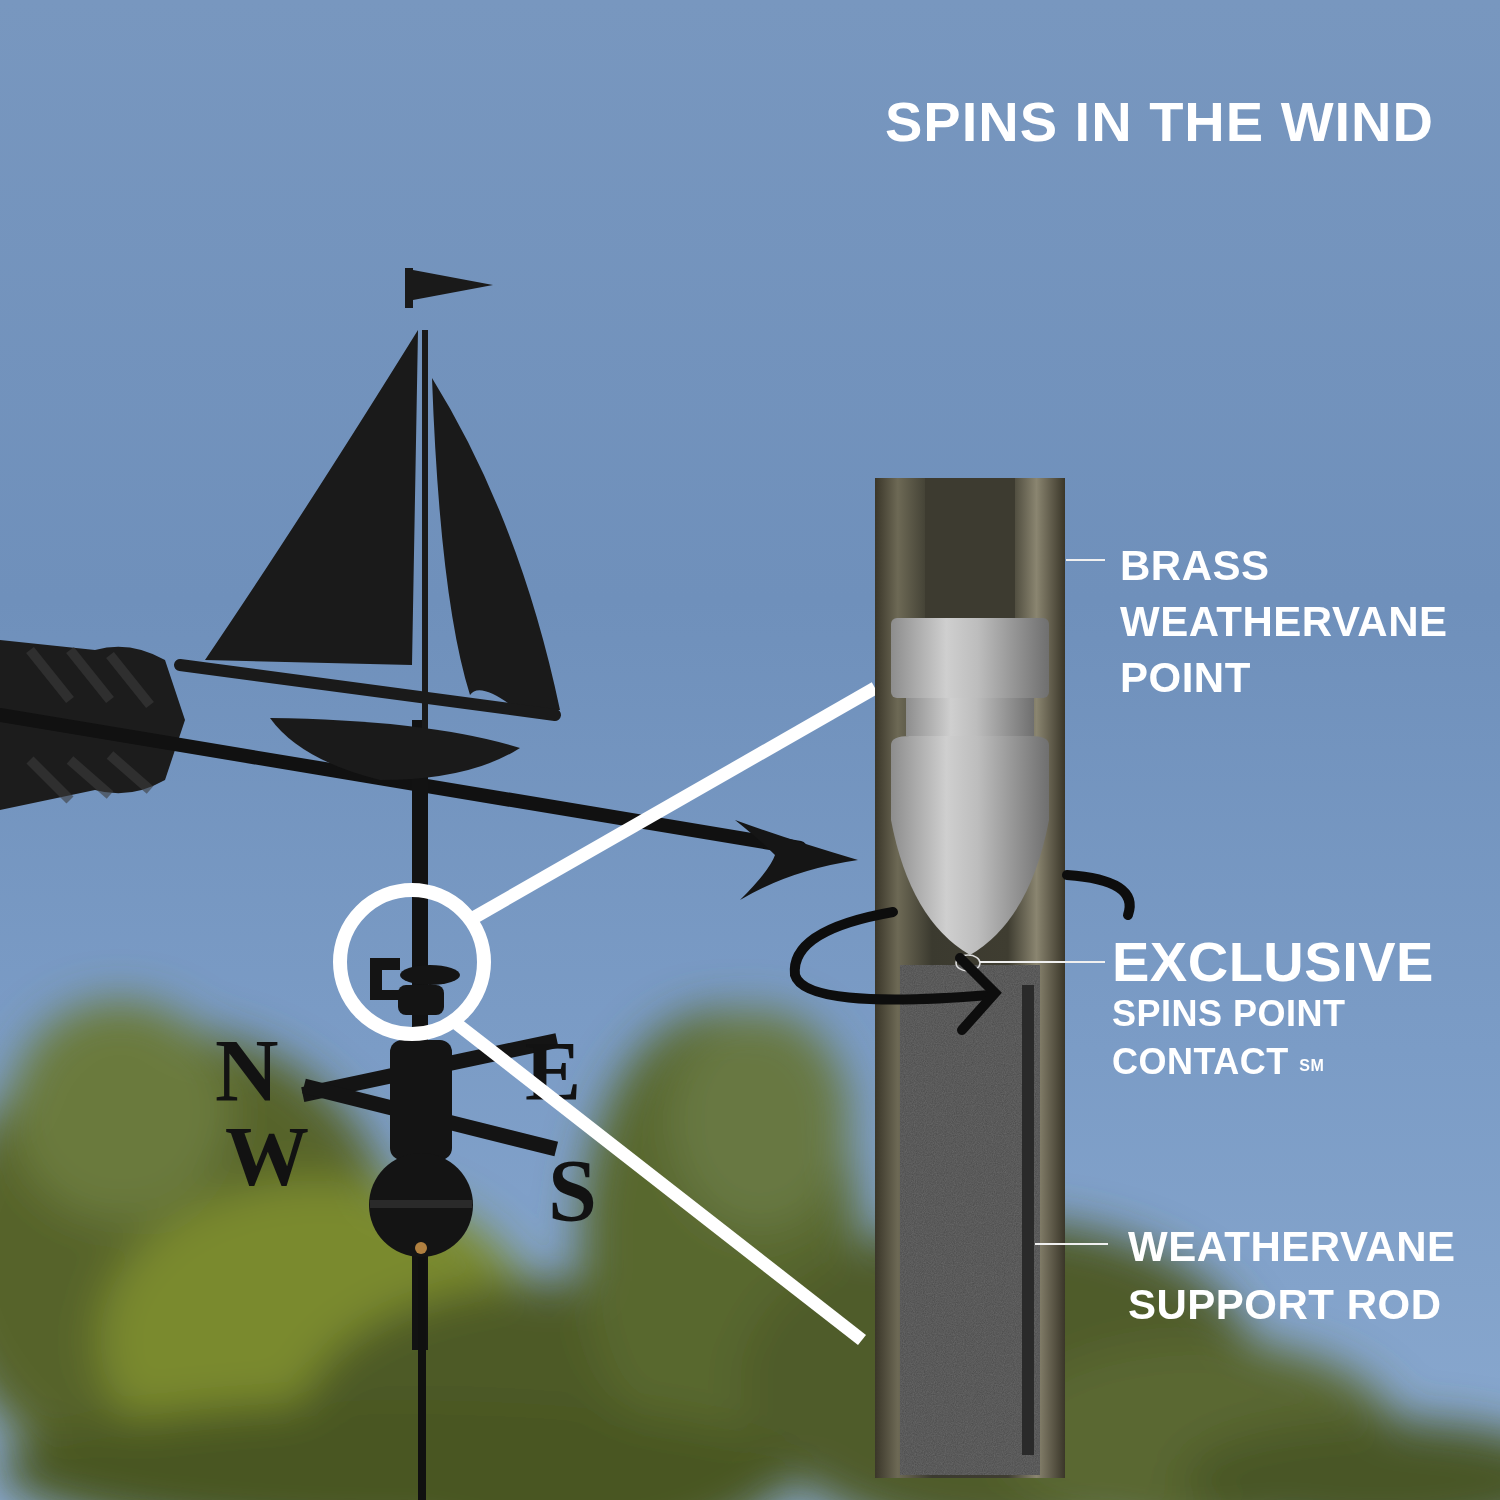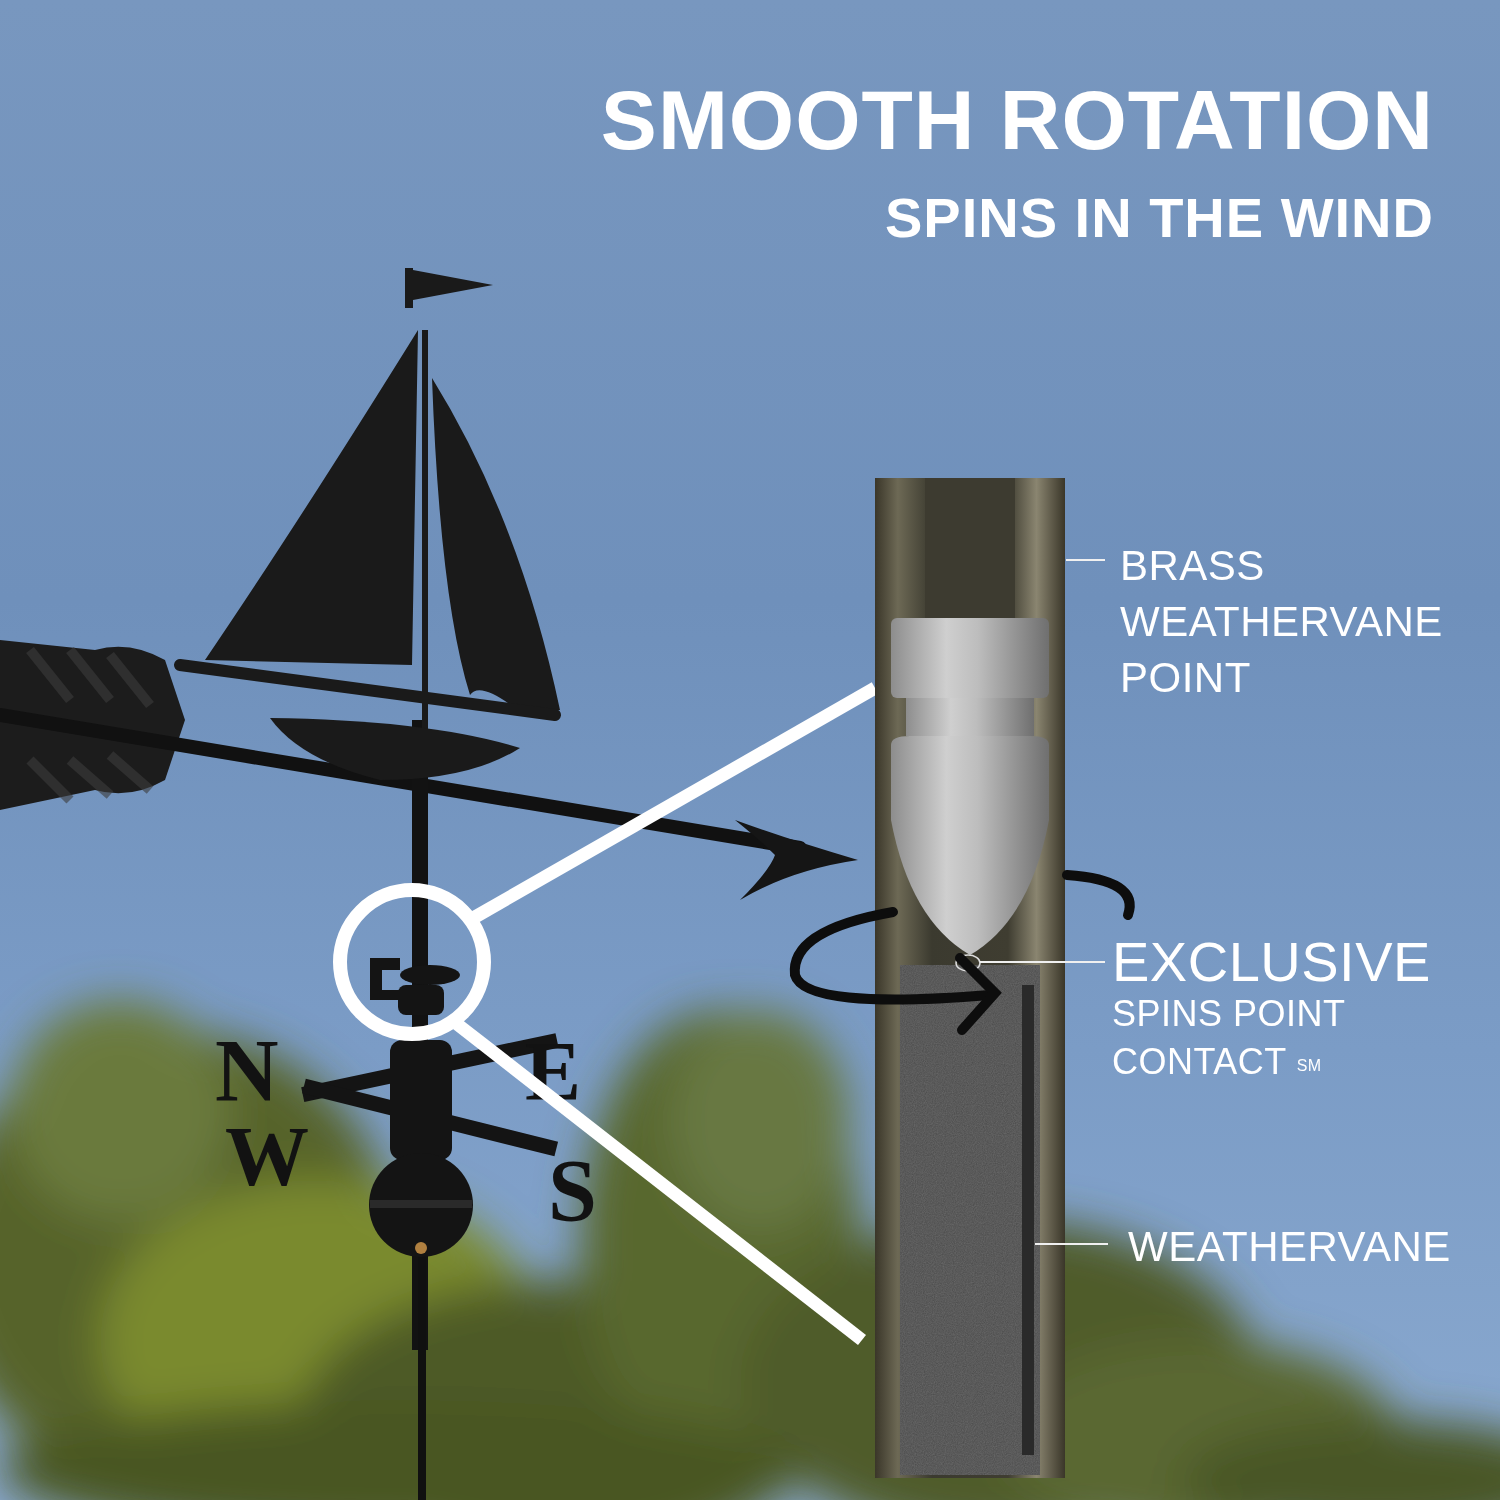--- a/index.html
+++ b/index.html
@@ -4,21 +4,21 @@
 <style>
   html,body{margin:0;padding:0;}
   body{width:1500px;height:1500px;overflow:hidden;font-family:"Liberation Sans","DejaVu Sans",sans-serif;}
   .canvas{position:relative;width:1500px;height:1500px;overflow:hidden;
     background:linear-gradient(180deg,#7897bf 0%,#6f90bb 40%,#7b9cc6 70%,#8aa9cf 100%);}
   .trees{position:absolute;left:0;top:0;width:1500px;height:1500px;}
   .scene{position:absolute;left:0;top:0;width:1500px;height:1500px;}
   .headline{position:absolute;right:66px;top:72px;text-align:right;color:#fff;font-weight:bold;letter-spacing:1px;}
   .headline .l1{font-size:84px;line-height:96px;display:block;}
   .headline .l2{font-size:56px;line-height:84px;display:block;margin-top:8px;}
-  .callout{position:absolute;color:#fff;font-weight:normal;letter-spacing:0.5px;}
+  .callout{position:absolute;color:#fff;font-weight:bold;letter-spacing:0.5px;}
   .callout span{display:block;}
   .c1{left:1120px;top:538px;font-size:42px;line-height:56px;}
   .c2{left:1112px;top:934px;}
   .c2 .big{font-size:56px;line-height:56px;}
   .c2 .sm{font-size:36px;line-height:48px;}
   .c2 sup{font-size:16px;vertical-align:top;position:relative;top:4px;}
   .c4{left:1128px;top:1218px;font-size:42px;line-height:58px;}
 </style>
 </head>
 <body>
@@ -141,32 +141,32 @@
     </g>
 
     <g stroke="#f0f0f0" stroke-width="2">
       <line x1="1066" y1="560" x2="1105" y2="560"></line>
       <line x1="980" y1="962" x2="1105" y2="962"></line>
       <line x1="1035" y1="1244" x2="1108" y2="1244"></line>
     </g>
   </svg>
 
   <div class="headline">
-    <span class="l1">SMOOTH ROTATION</span>
     <span class="l2">SPINS IN THE WIND</span>
   </div>
 
   <div class="callout c1">
     <span>BRASS</span>
     <span>WEATHERVANE</span>
     <span>POINT</span>
   </div>
 
   <div class="callout c2">
     <span class="big">EXCLUSIVE</span>
     <span class="sm">SPINS POINT</span>
     <span class="sm"><span style="display:inline">CONTACT</span> <sup>SM</sup></span>
   </div>
 
   <div class="callout c4">
     <span>WEATHERVANE</span>
+    <span>SUPPORT ROD</span>
   </div>
 </div>
 
 </body></html>

